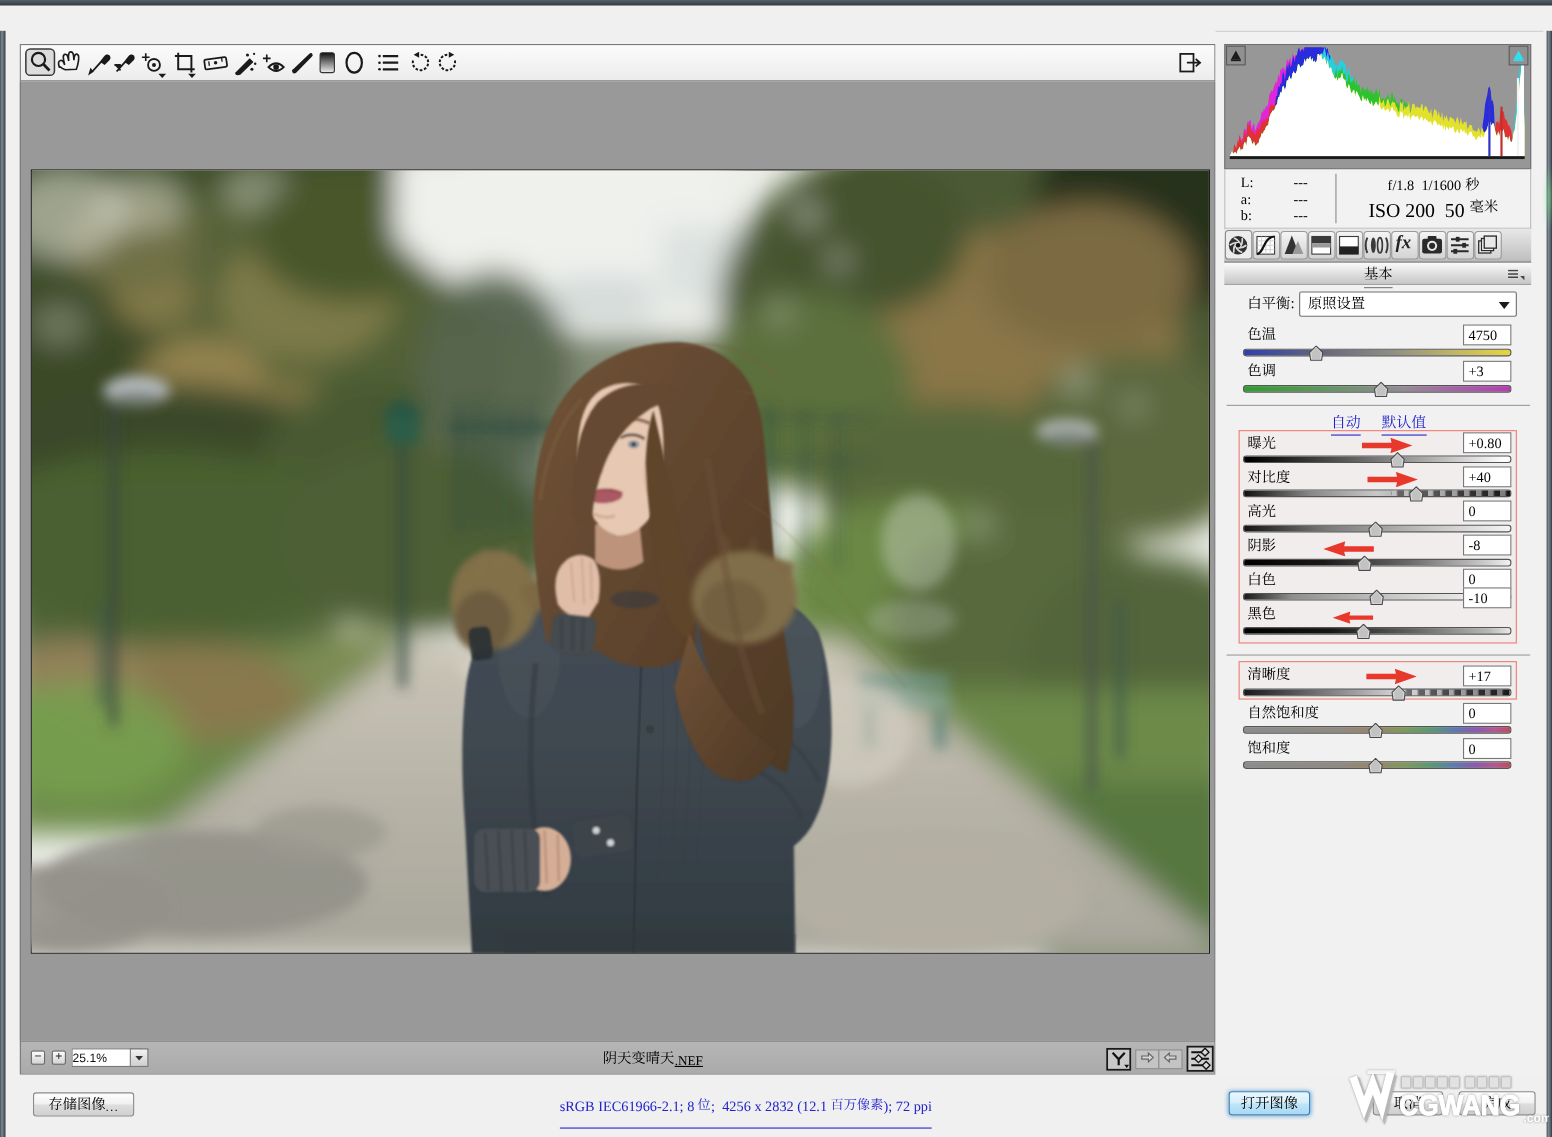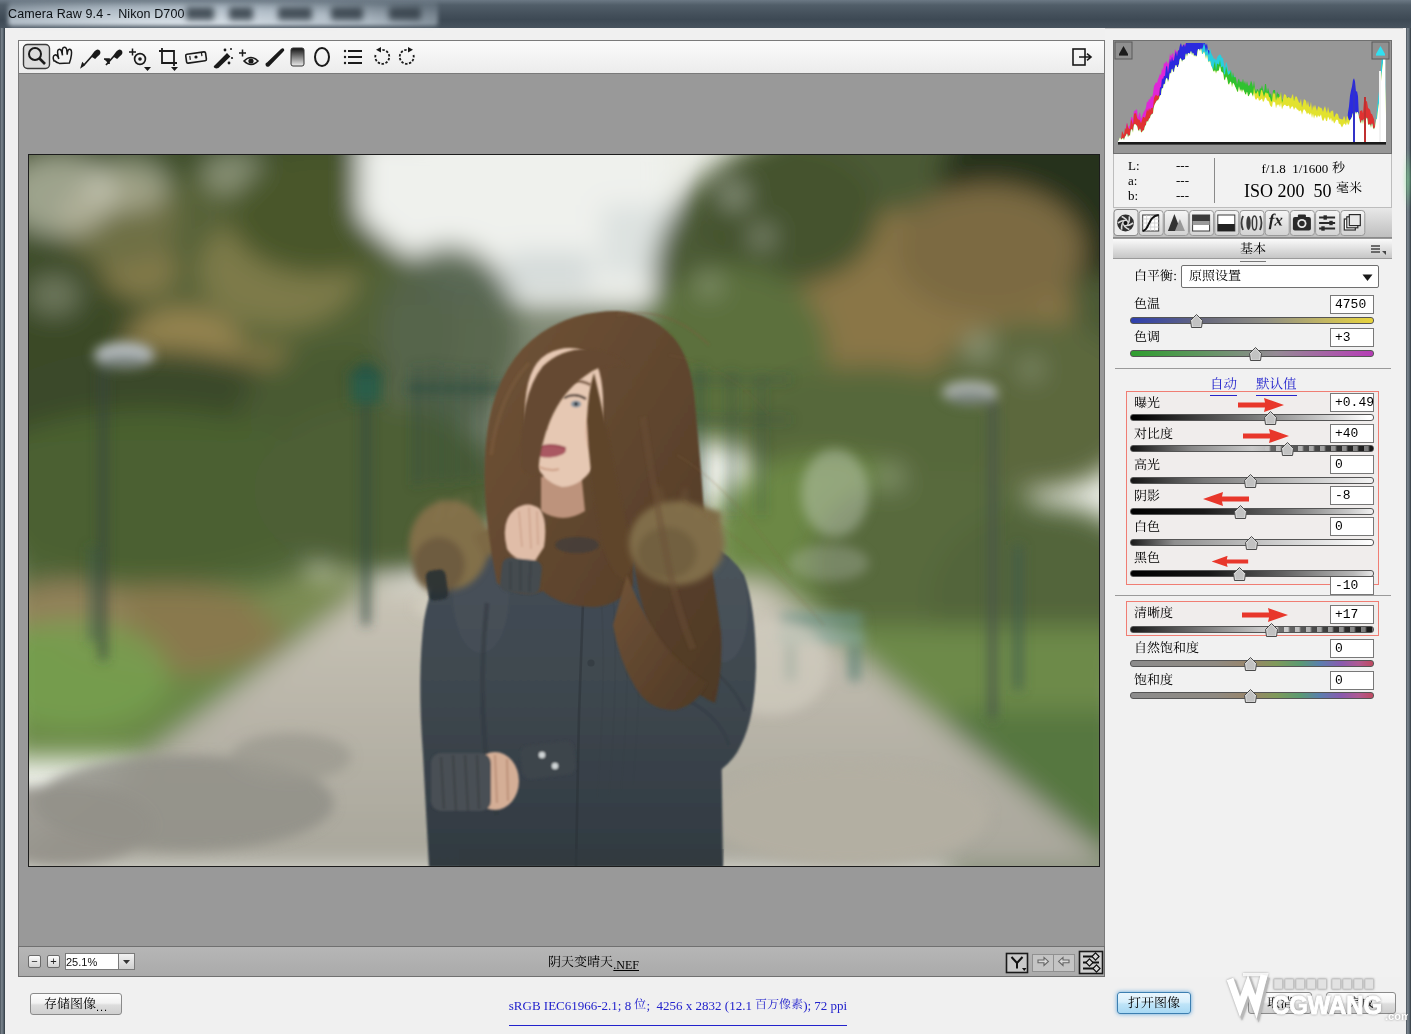--- a/index.html
+++ b/index.html
@@ -26,44 +26,35 @@
 #zoomdrop{position:absolute;left:99px;top:6px;width:17px;height:17px;background:linear-gradient(180deg,#f2f2f2,#cfcfcf);border:1px solid #7a7a7a;}
 #fname{position:absolute;left:380px;top:8px;width:240px;text-align:right;text-decoration:underline;}
 
 #rpanel{position:absolute;left:1105px;top:28px;width:298px;height:949px;background:#f1f1f1;border-top:1px solid #cfcfcf;}
 #histo{position:absolute;left:8px;top:11px;width:279px;height:114px;background:#979797;border:1px solid #6f6f6f;}
 #exif{position:absolute;left:8px;top:125px;width:279px;height:54px;background:#f2f2f2;border:1px solid #bdbdbd;border-top:none;font-family:"Liberation Serif",serif;}
 #tabs{position:absolute;left:8px;top:179px;width:279px;height:30px;background:linear-gradient(180deg,#e8e8e8,#bfbfbf);border-bottom:1px solid #8a8a8a;}
 #secthdr{position:absolute;left:8px;top:209px;width:279px;height:21px;background:linear-gradient(180deg,#fafafa,#c6c6c6);border:1px solid #9a9a9a;border-left:none;border-right:none;text-align:center;}
 
 .lbl{position:absolute;}
-.vbox{position:absolute;width:44px;height:19px;background:#fff;border:1px solid #787878;font-family:Liberation Mono, monospace;font-size:13px;line-height:17px;padding-left:4px;color:#000;}
+.vbox{position:absolute;width:44px;height:19px;background:#fff;border:1px solid #787878;font-family:Liberation Serif, serif;font-size:13px;line-height:17px;padding-left:4px;color:#000;}
 .track{position:absolute;left:25px;width:244px;height:7px;border:1px solid #555;border-radius:3px;}
 .thumb{position:absolute;width:17px;height:14px;}
 .sep{position:absolute;left:10px;width:276px;height:1px;background:#9a9a9a;}
 .redbox{position:absolute;border:1px solid #f07d73;background:rgba(235,120,110,0.03);}
 .rarrow{position:absolute;}
 
 #bottom{position:absolute;left:8px;top:977px;width:1395px;height:49px;background:#f0f0f0;}
 .btn{position:absolute;height:22px;background:linear-gradient(180deg,#fdfdfd 0%,#f2f2f2 45%,#dddddd 55%,#cfcfcf 100%);border:1px solid #8a8a8a;border-radius:3px;text-align:center;}
 #openbtn{background:linear-gradient(180deg,#eaf6fd 0%,#d7effc 45%,#bfe4f8 55%,#a8d9f4 100%);border:1px solid #3c7fb1;box-shadow:0 0 4px rgba(80,160,220,0.9);}
 #srgbline{position:absolute;left:330px;width:680px;top:21px;text-align:center;font-family:"Liberation Serif",serif;font-size:13px;color:#2222cc;}
 #wm{position:absolute;right:3px;top:-4px;width:220px;height:56px;z-index:70;}
 </style></head>
 <body>
 <div id="win">
-  <div id="titlebar">
-    <div id="titleglow"></div>
-    <div id="title">Camera Raw 9.4 -&nbsp; Nikon D700</div>
-    <div class="redact" style="left:186px;width:28px"></div>
-    <div class="redact" style="left:229px;width:24px"></div>
-    <div class="redact" style="left:278px;width:34px"></div>
-    <div class="redact" style="left:331px;width:32px"></div>
-    <div class="redact" style="left:389px;width:32px"></div>
-  </div>
 
   <div id="toolbar">
       <svg width="1085" height="32" viewBox="0 0 1085 32" style="position:absolute;left:0;top:0">
         <rect x="4.5" y="3.5" width="26" height="24" rx="4" fill="#dcdcdc" stroke="#3a3a3a" stroke-width="1.4"></rect>
         <circle cx="16" cy="13" r="6" fill="none" stroke="#1a1a1a" stroke-width="2"></circle>
         <path d="M20.5 17.5 L26 23" stroke="#1a1a1a" stroke-width="2.6"></path>
         <g transform="translate(-3,0)">
           <path d="M38 20 q-2 -5 1 -6 q2 -0.6 3 2 l0.8 2 q-2.5 -9 0 -9.6 q2.4 -0.5 3 3 l0.7 3 q-1 -8 1.6 -8.2 q2.6 -0.2 2.8 4 l0.3 3.6 q0.3 -6 2.6 -5.6 q2.3 0.4 1.6 5.6 q-0.6 4.6 -2 8.2 l-10 0.4 q-3.4 -1 -4.4 -2.4 Z" fill="none" stroke="#1a1a1a" stroke-width="1.5"></path>
         </g>
         <g transform="translate(71,16)">
@@ -521,21 +512,21 @@
     <div class="lbl" style="left:151px;top:348px;border-bottom:1px solid #2222cc"><svg style="display:inline-block;width:40.5px;height:13.5px;vertical-align:top" viewBox="0 0 48.0 16">
           <path fill="#2222cc" d="M4.9 11.1 4.7 11.2C5.1 11.8 5.5 12.8 5.5 13.5C6.3 14.3 7.2 12.6 4.9 11.1ZM6.5 10.7 6.4 10.8C6.8 11.2 7.2 12 7.3 12.6C8.1 13.3 9 11.6 6.5 10.7ZM3.4 11.5 3.2 11.5C3.4 12.2 3.5 13.3 3.3 14.2C4 15.2 5.2 13.4 3.4 11.5ZM2 11.7 1.8 11.6C1.8 12.5 1.3 13.5 0.9 13.9C0.6 14.1 0.4 14.5 0.6 14.8C0.8 15.1 1.4 15 1.7 14.7C2.1 14.2 2.4 13.1 2 11.7ZM2.7 2.5 2.5 2.6C2.7 3.2 3.1 4.2 3.1 5C3.7 5.7 4.4 4.2 2.7 2.5ZM12.4 1.3 12.2 1.4C12.7 2 13.3 3 13.4 3.8C14.4 4.6 15.3 2.6 12.4 1.3ZM6.9 2.8 5.8 2.5C5.7 3.1 5.5 4.4 5.2 5.2L5.4 5.2C5.9 4.6 6.3 3.7 6.5 3.2C6.7 3.2 6.8 3.2 6.9 3.1V5.9H5V1.7H6.9ZM2.2 6.9V6.4H4V7.9H1.1L1.3 8.4H4V9.9C2.6 10.1 1.4 10.2 0.7 10.2L1.1 11.5C1.3 11.4 1.4 11.3 1.5 11.1C4.5 10.6 6.7 10.1 8.4 9.8L8.3 9.5L5 9.8V8.4H7.8C8 8.4 8.1 8.3 8.2 8.1C7.7 7.7 7 7.2 7 7.2L6.4 7.9H5V6.4H6.9V6.9H7C7.3 6.9 7.7 6.7 7.7 6.6V1.9C8 1.8 8.3 1.7 8.4 1.6L7.2 0.7L6.7 1.2H2.3L1.3 0.8V7.2H1.5C1.9 7.2 2.2 7 2.2 6.9ZM4.1 5.9H2.2V1.7H4.1ZM14.1 4.5 13.4 5.4H11.5C11.5 4.1 11.5 2.7 11.6 1.1C11.9 1.1 12.1 0.9 12.1 0.7L10.5 0.5C10.5 2.3 10.5 3.9 10.4 5.4H8L8.2 5.8H10.4C10.2 9.9 9.4 12.6 6.5 14.8L6.7 15C10.3 12.9 11.2 10.1 11.4 6C11.8 9.9 12.6 12.9 14.5 14.8C14.7 14.4 15.1 14.1 15.5 14.1L15.6 14C13.4 12.3 12.2 9.5 11.8 5.8H14.9C15.1 5.8 15.3 5.7 15.3 5.6C14.9 5.1 14.1 4.5 14.1 4.5Z M18.2 0.4 18 0.5C18.7 1.2 19.6 2.4 19.9 3.3C21 4.1 21.7 1.7 18.2 0.4ZM19.9 5.3C20.2 5.2 20.4 5.1 20.5 5L19.4 4.1L18.9 4.7H16.6L16.7 5.1H18.8V12.1C18.8 12.4 18.8 12.5 18.3 12.8L19 14.1C19.1 14 19.3 13.8 19.4 13.6C20.8 12.1 21.9 10.6 22.6 9.8L22.4 9.6C21.5 10.4 20.6 11.2 19.9 11.8ZM26.3 1.2C26.7 1.1 26.8 1 26.8 0.7L25.2 0.6C25.2 6 25.3 11 20.2 14.7L20.4 15C24.6 12.5 25.8 9.1 26.1 5.5C26.5 9.2 27.6 12.7 30.4 14.9C30.6 14.4 30.9 14.1 31.5 14.1L31.5 13.9C27.8 11.3 26.6 7.5 26.2 3.2Z M36.1 4.9 35.5 4.6C36.1 3.6 36.6 2.4 37.1 1.2C37.4 1.2 37.6 1.1 37.7 0.9L36 0.4C35.2 3.4 33.8 6.5 32.4 8.5L32.7 8.6C33.3 8 34 7.2 34.6 6.3V15H34.8C35.2 15 35.6 14.7 35.6 14.6V5.2C35.9 5.1 36.1 5 36.1 4.9ZM45.8 1.5 45 2.4H42.2L42.3 0.9C42.7 0.9 42.8 0.7 42.9 0.5L41.3 0.4L41.2 2.4H37L37.2 2.9H41.2L41.1 4.6H39.5L38.3 4.1V13.9H36.3L36.4 14.4H47.2C47.4 14.4 47.5 14.3 47.6 14.1C47.1 13.6 46.3 13 46.3 13L45.6 13.9H45.4V5.2C45.8 5.2 46.1 5.1 46.2 5L44.8 3.9L44.2 4.6H42L42.2 2.9H46.7C46.9 2.9 47.1 2.8 47.1 2.7C46.6 2.1 45.8 1.5 45.8 1.5ZM39.3 13.9V11.8H44.4V13.9ZM39.3 11.3V9.6H44.4V11.3ZM39.3 9.1V7.3H44.4V9.1ZM39.3 6.8V5.1H44.4V6.8Z"></path>
         </svg></div>
 
     <div class="redbox" style="left:21px;top:362px;width:253px;height:194px"></div>
     <div class="redbox" style="left:21px;top:572px;width:253px;height:35px"></div>
 
     <div class="lbl" style="left:29px;top:367px"><svg style="display:inline-block;width:26.0px;height:13.0px;vertical-align:top" viewBox="0 0 32.0 16">
           <path fill="#000" d="M7.6 5.2V4.9H12.8V5.4H13C13.3 5.4 13.8 5.2 13.8 5.1V1.7C14.1 1.6 14.4 1.5 14.4 1.4L13.2 0.5L12.7 1.1H7.7L6.6 0.6V5.5H6.8C7.2 5.5 7.6 5.3 7.6 5.2ZM12.8 1.6V2.8H7.6V1.6ZM12.8 4.4H7.6V3.2H12.8ZM5.7 13.2 6.4 14.2C6.6 14.1 6.7 14 6.7 13.8C7.9 13.1 8.9 12.6 9.6 12.1V13.6C9.6 13.8 9.6 13.8 9.4 13.8C9.2 13.8 8.2 13.8 8.2 13.8V14C8.7 14.1 8.9 14.2 9.1 14.3C9.2 14.5 9.3 14.7 9.3 15C10.4 14.8 10.5 14.4 10.5 13.6V12.2C11.5 12.7 12.7 13.4 13.3 14C14.2 14.3 14.3 12.8 11.4 12L12.6 11.2C12.9 11.2 13.1 11.1 13.2 11L12.1 10.3C11.7 10.9 11.3 11.5 11 12L10.5 11.9V9.9C10.9 9.9 11.1 9.8 11.1 9.6L9.6 9.4V11.8C8 12.4 6.4 13 5.7 13.2ZM14.2 7.9 13.5 8.7H12.1V7H14.1C14.3 7 14.5 6.9 14.5 6.8C14.1 6.3 13.4 5.8 13.4 5.8L12.8 6.5H12.1V5.8C12.5 5.8 12.6 5.7 12.6 5.5L11.2 5.3V6.5H8.8V5.9C9.1 5.8 9.3 5.7 9.3 5.5L7.9 5.3V6.5H6.1L6.2 7H7.9V8.7H5.2L5.3 9.2H7.6C6.9 10.1 6 11.1 5 11.8L5.2 12.1C6 11.7 6.8 11.2 7.4 10.6C7.8 11 8.3 11.5 8.4 11.9C9.2 12.4 9.8 11 7.7 10.4C8 10 8.4 9.6 8.7 9.2H11.9C12.5 10.4 13.6 11.4 14.7 12C14.8 11.6 15.1 11.4 15.4 11.4L15.4 11.2C14.3 10.8 13.1 10.1 12.3 9.2H15C15.2 9.2 15.4 9.1 15.4 8.9C14.9 8.4 14.2 7.9 14.2 7.9ZM8.8 8.7V7H11.2V8.7ZM3.9 10.5H2.2V6.5H3.9ZM1.3 1.1V13H1.4C1.9 13 2.2 12.7 2.2 12.6V11H3.9V12.2H4.1C4.4 12.2 4.9 12 4.9 11.9V2.3C5.2 2.2 5.5 2.1 5.6 2L4.3 1L3.8 1.6H2.4ZM3.9 6H2.2V2.1H3.9Z M18.4 1.3 18.1 1.4C19 2.5 20 4.1 20.2 5.4C21.4 6.4 22.4 3.6 18.4 1.3ZM28.7 1.2C27.9 2.8 26.9 4.5 26.2 5.6L26.4 5.7C27.5 4.8 28.7 3.5 29.6 2.2C30 2.3 30.2 2.2 30.3 2ZM23.4 0.4V6.5H16.7L16.8 7H21.6C21.4 10.8 20.3 13.1 16.5 14.8L16.6 15C21.1 13.6 22.4 11.2 22.8 7H25V13.4C25 14.3 25.3 14.6 26.6 14.6H28.4C31 14.6 31.5 14.4 31.5 13.9C31.5 13.7 31.4 13.5 31 13.4L31 10.6H30.8C30.6 11.8 30.4 13 30.2 13.3C30.2 13.5 30.1 13.5 29.9 13.5C29.7 13.6 29.1 13.6 28.4 13.6H26.8C26.1 13.6 26.1 13.5 26.1 13.2V7H30.9C31.1 7 31.3 6.9 31.3 6.7C30.8 6.2 29.8 5.5 29.8 5.5L29 6.5H24.5V1C24.9 0.9 25 0.8 25.1 0.5Z"></path>
         </svg></div>
-    <div class="vbox" style="left:225px;top:364px">+0.49</div>
+    <div class="vbox" style="left:225px;top:364px">+0.80</div>
     <div class="track" style="top:385px;background:linear-gradient(90deg,#000 2%,#777 50%,#fff 98%)"></div>
     <div class="thumb" style="left:157px;top:382px"><svg width="17" height="15" viewBox="0 0 17 15">
           <path d="M8.5 0.5 L14.5 6.5 L13.5 13.5 L3.5 13.5 L2.5 6.5 Z" fill="#d9d9d9" stroke="#4a4a4a" stroke-width="1"></path>
           <path d="M8.5 2 L12.8 6.8 L12 12.5 L5 12.5 L4.2 6.8 Z" fill="#c2c2c2"></path>
         </svg></div>
     <div class="rarrow" style="left:133px;top:369px"><svg width="46" height="14" viewBox="0 0 46 14">
           <path d="M0 4.5 L27 4.5 L26 0 L46 7 L26 14 L27 9.5 L0 9.5 Z" fill="#e8372b"></path>
         </svg></div>
 
     <div class="lbl" style="left:29px;top:398px"><svg style="display:inline-block;width:39.0px;height:13.0px;vertical-align:top" viewBox="0 0 48.0 16">
@@ -581,21 +572,21 @@
     <div class="vbox" style="left:225px;top:488px">0</div>
     <div class="track" style="top:510px;background:linear-gradient(90deg,#1a1a1a 0%,#8f8f8f 18%,#c6c6c6 55%,#efefef 88%,#fff 100%)"></div>
     <div class="thumb" style="left:138px;top:507px"><svg width="17" height="15" viewBox="0 0 17 15">
           <path d="M8.5 0.5 L14.5 6.5 L13.5 13.5 L3.5 13.5 L2.5 6.5 Z" fill="#d9d9d9" stroke="#4a4a4a" stroke-width="1"></path>
           <path d="M8.5 2 L12.8 6.8 L12 12.5 L5 12.5 L4.2 6.8 Z" fill="#c2c2c2"></path>
         </svg></div>
 
     <div class="lbl" style="left:29px;top:522px"><svg style="display:inline-block;width:26.0px;height:13.0px;vertical-align:top" viewBox="0 0 32.0 16">
           <path fill="#000" d="M4.7 2.6 4.5 2.7C4.9 3.3 5.4 4.4 5.4 5.2C6.3 6 7.3 4.1 4.7 2.6ZM10.4 2.5C10.2 3.2 9.7 4.5 9.3 5.4L9.5 5.5C10.2 4.8 10.9 3.9 11.3 3.4C11.6 3.4 11.8 3.3 11.8 3.2ZM3.1 11.6C2.9 12.7 2 13.5 1.3 13.9C0.9 14 0.7 14.4 0.8 14.7C1 15.1 1.6 15.1 2 14.8C2.8 14.4 3.7 13.3 3.3 11.6ZM11.7 11.6 11.5 11.7C12.6 12.5 13.8 13.8 14.2 14.9C15.5 15.6 16.1 12.9 11.7 11.6ZM5.5 11.7 5.3 11.7C5.6 12.5 6 13.7 6 14.6C6.9 15.5 8 13.5 5.5 11.7ZM8.6 11.7 8.4 11.8C9 12.5 9.7 13.7 9.8 14.6C10.9 15.5 11.9 13.2 8.6 11.7ZM0.7 10.5 0.8 11H14.9C15.2 11 15.3 10.9 15.4 10.7C14.8 10.2 13.9 9.5 13.9 9.5L13.1 10.5H8.5V8.8H13.7C13.9 8.8 14 8.7 14.1 8.5C13.6 8 12.7 7.3 12.7 7.3L11.9 8.3H8.5V6.6H12.2V7.1H12.4C12.7 7.1 13.2 6.9 13.2 6.8V1.9C13.5 1.9 13.8 1.7 13.9 1.6L12.6 0.7L12 1.3H3.9L2.8 0.8V7.4H2.9C3.4 7.4 3.8 7.1 3.8 7V6.6H7.4V8.3H2.1L2.2 8.8H7.4V10.5ZM12.2 6.1H8.5V1.8H12.2ZM3.8 6.1V1.8H7.4V6.1Z M25.1 2.6C24.7 3.3 24.2 4.4 23.7 5H20L19.4 4.8C20.1 4.1 20.7 3.4 21.2 2.6ZM21.1 0.3C20.2 2.6 18.4 5.4 16.5 6.9L16.7 7.2C17.4 6.7 18.1 6.1 18.7 5.5V12.8C18.7 14.2 19.6 14.6 21.5 14.6H27.9C30.6 14.6 31.3 14.3 31.3 13.7C31.3 13.5 31.1 13.4 30.5 13.3L30.5 10.8H30.3C30.1 11.6 29.8 12.8 29.6 13.1C29.3 13.6 28.9 13.6 27.8 13.6H21.4C20.4 13.6 19.8 13.5 19.8 12.9V9.4H28.2V10.5H28.4C28.7 10.5 29.2 10.2 29.2 10.1V5.7C29.6 5.6 29.8 5.5 30 5.4L28.6 4.4L28 5H24.1C24.9 4.4 25.8 3.4 26.4 2.7C26.7 2.7 26.9 2.7 27 2.6L25.8 1.5L25.1 2.1H21.5C21.7 1.7 22 1.3 22.2 0.9C22.6 0.9 22.7 0.9 22.8 0.7ZM23.4 5.5V8.9H19.8V5.5ZM24.4 5.5H28.2V8.9H24.4Z"></path>
         </svg></div>
-    <div class="vbox" style="left:225px;top:547px">-10</div>
+    <div class="vbox" style="left:225px;top:505px">-10</div>
     <div class="track" style="top:541px;background:linear-gradient(90deg,#000 0%,#161616 32%,#5f5f5f 62%,#b8b8b8 92%,#e8e8e8 100%)"></div>
     <div class="thumb" style="left:126px;top:538px"><svg width="17" height="15" viewBox="0 0 17 15">
           <path d="M8.5 0.5 L14.5 6.5 L13.5 13.5 L3.5 13.5 L2.5 6.5 Z" fill="#d9d9d9" stroke="#4a4a4a" stroke-width="1"></path>
           <path d="M8.5 2 L12.8 6.8 L12 12.5 L5 12.5 L4.2 6.8 Z" fill="#c2c2c2"></path>
         </svg></div>
     <div class="rarrow" style="left:102px;top:525px;transform:scale(0.8)"><svg width="46" height="14" viewBox="0 0 46 14">
           <path d="M46 4.5 L19 4.5 L20 0 L0 7 L20 14 L19 9.5 L46 9.5 Z" fill="#e8372b"></path>
         </svg></div>
 
     <div class="sep" style="top:566px"></div>

